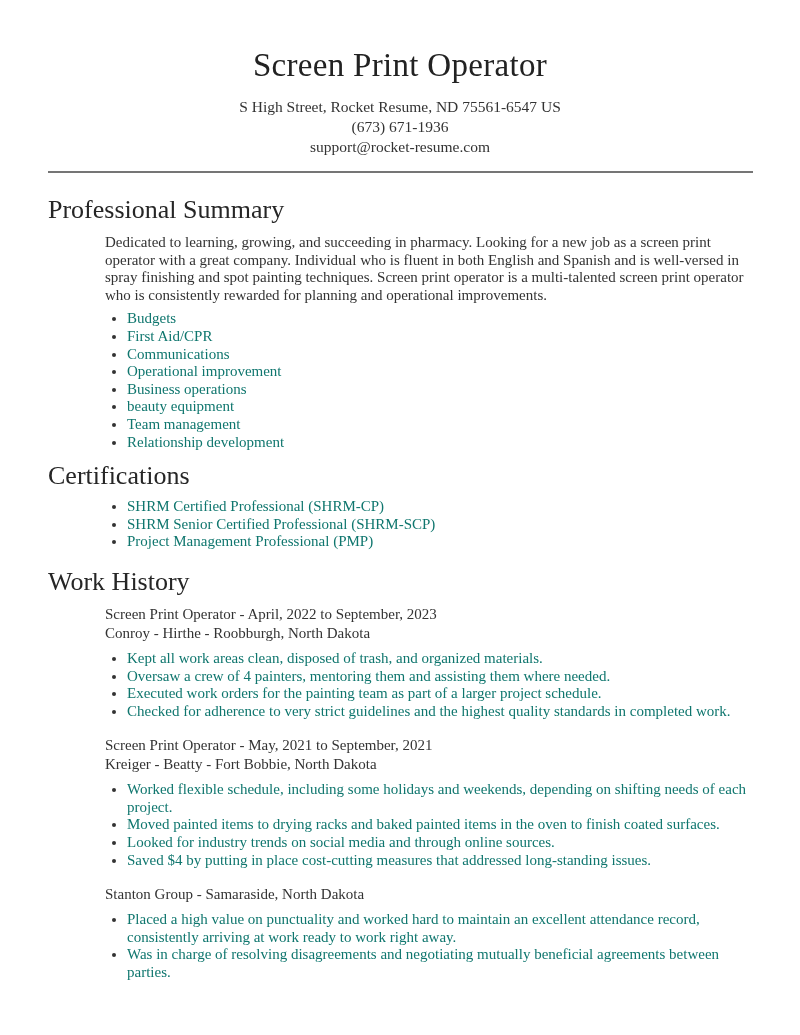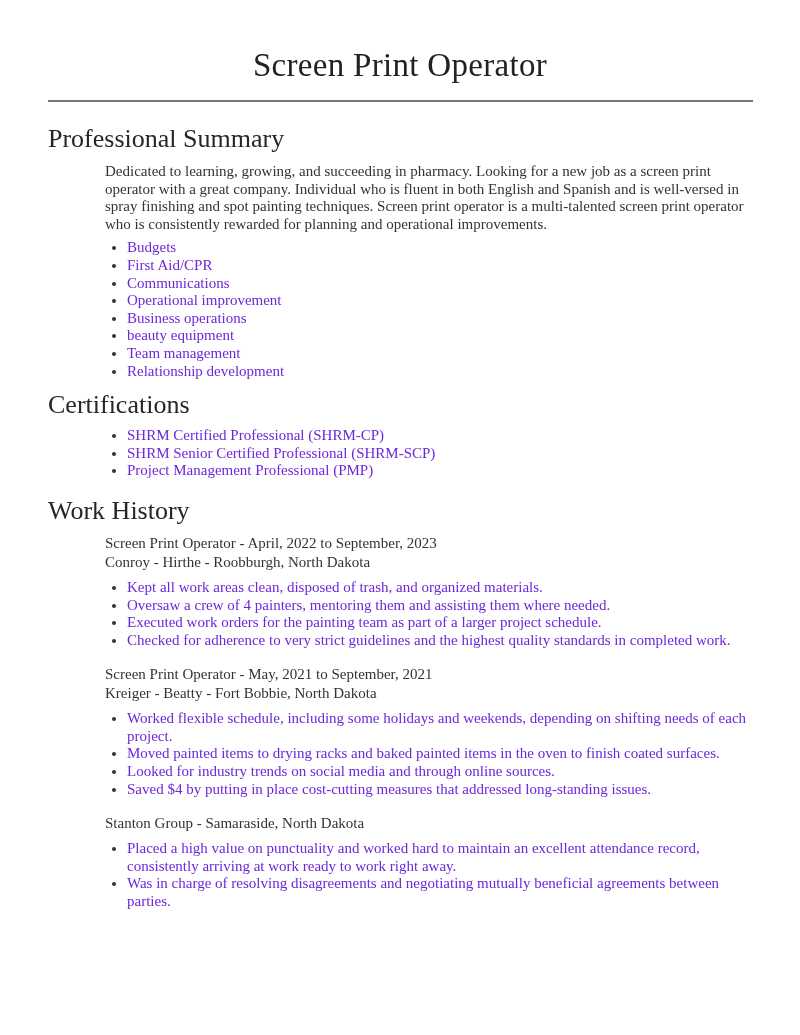--- a/index.html
+++ b/index.html
@@ -46,40 +46,45 @@
     font-size: 15px;
     line-height: 17.6px;
     color: #333333;
   }
   .skills-cols { display: flex; margin: 6px 0 0 57px; }
   .skills-cols ul, .cert-list, .job-bullets {
     margin: 0;
     padding-left: 22px;
     font-size: 15px;
     line-height: 17.6px;
-    color: #6d28d9;
+    color: #0f766e;
     list-style: disc outside;
   }
   li::marker { font-size: 0.9em; color: #333333; }
   .skills-col-left { width: 320px; }
   .skills-col-right { flex: 1; }
   .cert-list { margin: 6px 0 0 57px; }
 
   .jobs { margin-top: 7px; }
   .job + .job { margin-top: 16px; }
   .job-header { margin-left: 57px; font-size: 15px; line-height: 19px; color: #333333; }
   .job-bullets { margin: 7px 0 0 57px; }
 </style>
 </head>
 <body>
 
 <div class="page">
 
   <div class="header">
     <h1 class="resume-name">Screen Print Operator</h1>
+    <div class="contact">
+      <div>S High Street, Rocket Resume, ND 75561-6547 US</div>
+      <div>(673) 671-1936</div>
+      <div>support@rocket-resume.com</div>
+    </div>
   </div>
 
   <hr class="header-rule">
 
   <div class="content">
 
     <section class="sec-summary">
       <h2 class="section-title">Professional Summary</h2>
       <p class="summary-text">Dedicated to learning, growing, and succeeding in pharmacy. Looking for a new job as a screen print operator with a great company. Individual who is fluent in both English and Spanish and is well-versed in spray finishing and spot painting techniques. Screen print operator is a multi-talented screen print operator who is consistently rewarded for planning and operational improvements.</p>
     </section>

